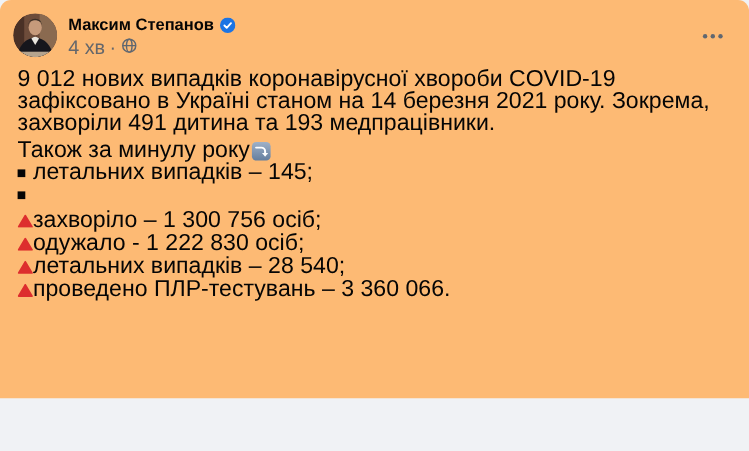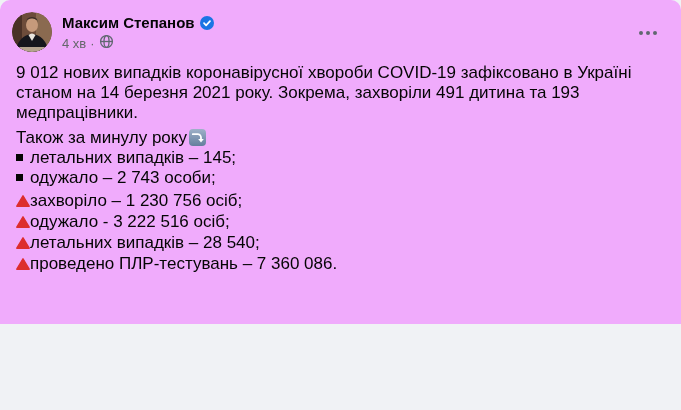--- a/index.html
+++ b/index.html
@@ -2,37 +2,37 @@
 <html><head>
 <meta charset="utf-8">
 <style>
   html,body{margin:0;padding:0;}
   body{
     width:681px;height:410px;overflow:hidden;
     background:#f0f2f5;
     font-family:"Liberation Sans",sans-serif;
   }
   .card{
-    position:relative;width:681px;height:324px;box-sizing:border-box;
-    background:#f0abfc;border-radius:10px 10px 0 0;
+    position:relative;width:681px;height:362px;box-sizing:border-box;
+    background:#fdba74;border-radius:10px 10px 0 0;
   }
   
   .header{display:flex;align-items:flex-start;padding:12px 16px 0 12px;}
   .avatar{width:40px;height:40px;border-radius:50%;overflow:hidden;flex:0 0 40px;cursor:pointer;}
   .avatar svg{display:block;}
   .htext{margin-left:10px;padding-top:1px;}
   .name-row{display:flex;align-items:center;gap:5px;line-height:19px;}
   .author{font-size:15px;font-weight:700;color:#050505;cursor:pointer;}
   .badge{display:inline-flex;margin-top:1px;}
-  .meta{display:flex;align-items:center;gap:4px;margin-top:2px;font-size:13px;color:#65676b;line-height:16px;}
+  .meta{display:flex;align-items:center;gap:4px;margin-top:2px;font-size:18px;color:#65676b;line-height:16px;}
   .meta .ts{cursor:pointer;}
   .more{position:absolute;top:23px;right:20px;display:flex;gap:3px;padding:8px 4px;cursor:pointer;}
   .more .d{width:4px;height:4px;border-radius:50%;background:#606770;}
   
-  .content{padding:0 16px;font-size:17px;line-height:20px;color:#050505;}
+  .content{padding:0 16px;font-size:21px;line-height:20px;color:#050505;}
   .content p{margin:0;}
   .intro{margin-top:10px !important;}
   .subhead{margin-top:5px !important;}
   .li{margin-top:0 !important;}
   .li.first{margin-top:3px !important;}
   .outro{margin-top:5px !important;}
   .sq{display:inline-block;width:7px;height:7px;background:#050505;margin-right:7px;vertical-align:2px;}
   .tri{display:inline-block;vertical-align:-1px;}
   .arrow-badge{
     display:inline-block;width:17px;height:17px;border-radius:4px;margin-left:2px;
@@ -100,31 +100,31 @@
   <div class="content">
 
     <p class="intro">9 012 нових випадків коронавірусної хвороби COVID-19 зафіксовано в Україні станом на 14 березня 2021 року. Зокрема, захворіли 491 дитина та 193 медпрацівники.</p>
 
     <p class="subhead"><span>Також за минулу року</span><span class="arrow-badge"><svg width="17" height="17" viewBox="0 0 17 17" aria-hidden="true">
             <path d="M3.8 5.2 H8.6 A3.4 3.4 0 0 1 12 8.6 V10" fill="none" stroke="#ffffff" stroke-width="1.8" stroke-linecap="round"></path>
             <path d="M9.2 10 H14.8 L12 13.6 Z" fill="#ffffff"></path>
           </svg></span></p>
 
     <p class="li"><span class="sq"></span><span>летальних випадків – 145;</span></p>
-    <p class="li"><span class="sq"></span><span>одужало – 2 743 особи;</span></p>
+    <p class="li"><span class="sq"></span></p>
 
 
     <p class="li first"><span class="tri"><svg width="14" height="12" viewBox="0 0 14 12" aria-hidden="true">
             <path d="M7 0.8 L13.2 11.2 H0.8 Z" fill="#dd2e2e" stroke="#dd2e2e" stroke-width="1.4" stroke-linejoin="round"></path>
-          </svg></span><span>захворіло – 1 230 756 осіб;</span></p>
+          </svg></span><span>захворіло – 1 300 756 осіб;</span></p>
     <p class="li"><span class="tri"><svg width="14" height="12" viewBox="0 0 14 12" aria-hidden="true">
             <path d="M7 0.8 L13.2 11.2 H0.8 Z" fill="#dd2e2e" stroke="#dd2e2e" stroke-width="1.4" stroke-linejoin="round"></path>
-          </svg></span><span>одужало - 3 222 516 осіб;</span></p>
+          </svg></span><span>одужало - 1 222 830 осіб;</span></p>
     <p class="li"><span class="tri"><svg width="14" height="12" viewBox="0 0 14 12" aria-hidden="true">
             <path d="M7 0.8 L13.2 11.2 H0.8 Z" fill="#dd2e2e" stroke="#dd2e2e" stroke-width="1.4" stroke-linejoin="round"></path>
           </svg></span><span>летальних випадків – 28 540;</span></p>
     <p class="li"><span class="tri"><svg width="14" height="12" viewBox="0 0 14 12" aria-hidden="true">
             <path d="M7 0.8 L13.2 11.2 H0.8 Z" fill="#dd2e2e" stroke="#dd2e2e" stroke-width="1.4" stroke-linejoin="round"></path>
-          </svg></span><span>проведено ПЛР-тестувань – 7 360 086.</span></p>
+          </svg></span><span>проведено ПЛР-тестувань – 3 360 066.</span></p>
 
 
   </div>
 </div>
 
 </body></html>

